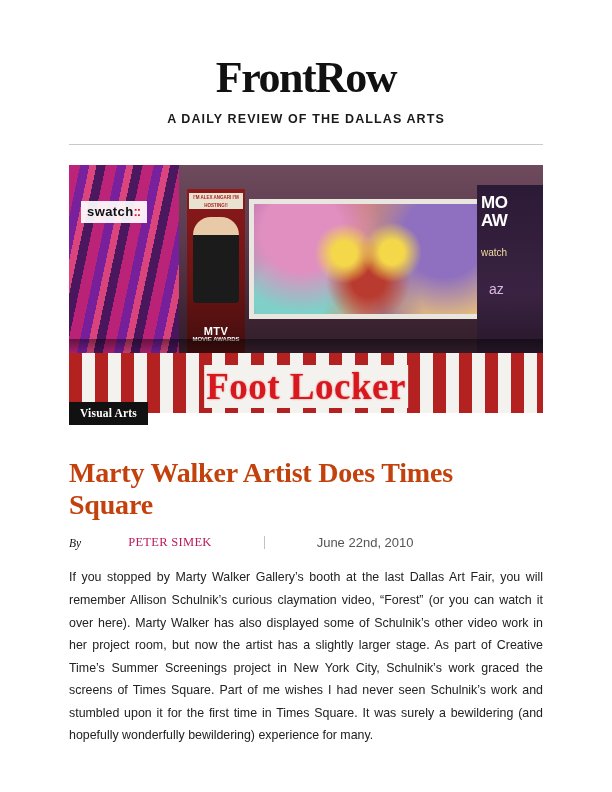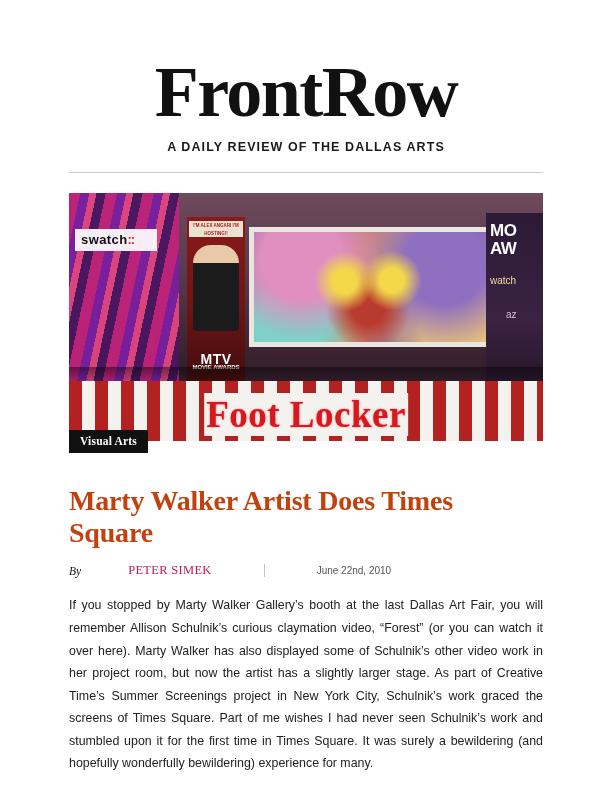--- a/index.html
+++ b/index.html
@@ -22,21 +22,21 @@
   }
 
   
   .masthead {
     padding-top: 56px;
     text-align: center;
   }
   .logo {
     font-family: "Liberation Serif", serif;
     font-weight: bold;
-    font-size: 72px;
+    font-size: 44px;
     letter-spacing: -1.5px;
     line-height: 1;
     color: #111;
   }
   .tagline {
     margin-top: 12px;
     font-family: "Liberation Sans", sans-serif;
     font-weight: bold;
     font-size: 12.5px;
     letter-spacing: 1.1px;
@@ -72,21 +72,21 @@
     position: absolute; left: 0; top: 0; width: 110px; height: 190px;
     background:
       repeating-linear-gradient(102deg,
         #c0227a 0px, #c0227a 11px,
         #7a1fa0 11px, #7a1fa0 20px,
         #e0457f 20px, #e0457f 27px,
         #4a1560 27px, #4a1560 36px);
     opacity: .95;
   }
   .hero .swatch-bar {
-    position: absolute; left: 6px; top: 36px; width: 82px; height: 22px;
+    position: absolute; left: 12px; top: 36px; width: 66px; height: 22px;
     background: rgba(255,255,255,0.92);
     color: #111;
     font-family: "Liberation Sans", sans-serif;
     font-weight: bold;
     font-size: 13px;
     letter-spacing: .4px;
     line-height: 22px;
     text-align: left;
     padding-left: 6px;
     box-sizing: border-box;
@@ -123,39 +123,39 @@
   .hero .mtv .cap {
     position: absolute; left: 2px; top: 4px; width: 54px; height: 16px;
     background: #e8e2d0; color: #b01d1d;
     font-size: 4.5px; font-weight: bold; line-height: 8px; text-align: center;
     padding-top: 1px; box-sizing: border-box;
   }
   .hero .mtv .awards {
     position: absolute; left: 4px; bottom: 16px; width: 50px;
     color: #fff; font-weight: bold; font-size: 6px; text-align: center; line-height: 8px;
   }
-  .hero .mtv .awards .m { display:block; font-size: 14px; letter-spacing: .5px; }
+  .hero .mtv .awards .m { display:block; font-size: 11px; letter-spacing: .5px; }
 
   
   .hero .right-panel {
-    position: absolute; right: 0; top: 20px; width: 57px; height: 180px;
+    position: absolute; right: 0; top: 20px; width: 66px; height: 180px;
     background: linear-gradient(180deg,#2b1a36 0%, #3a2342 60%, #241424 100%);
     color: #fff;
   }
   .hero .right-panel .mo {
     position: absolute; left: 4px; top: 10px;
     font-weight: bold; font-size: 17px; line-height: 16px; letter-spacing: -.5px;
   }
   .hero .right-panel .sun {
     position: absolute; left: 4px; top: 62px;
     font-size: 10px; color: #f2dca0;
   }
   .hero .right-panel .az {
-    position: absolute; left: 20px; top: 96px;
-    font-size: 10px; color: #d8b8e0;
+    position: absolute; left: 12px; top: 96px;
+    font-size: 14px; color: #d8b8e0;
   }
 
   
   .hero .marquee {
     position: absolute; left: 0; bottom: 0; width: 100%; height: 60px;
     background:
       repeating-linear-gradient(90deg,
         #b32121 0px, #b32121 13px,
         #f4f2ee 13px, #f4f2ee 26px);
   }
@@ -229,21 +229,21 @@
     color: #be185d;
   }
   .byline .divider {
     width: 1px;
     height: 13px;
     background: #c2c2c2;
     margin: 0 9px;
   }
   .byline .date {
     font-family: "Liberation Sans", sans-serif;
-    font-size: 10px;
+    font-size: 13px;
     color: #555;
   }
   .body {
     margin-top: 16px;
     font-family: "Liberation Sans", sans-serif;
     font-size: 12.4px;
     line-height: 1.82;
     color: #222;
     text-align: justify;
   }

